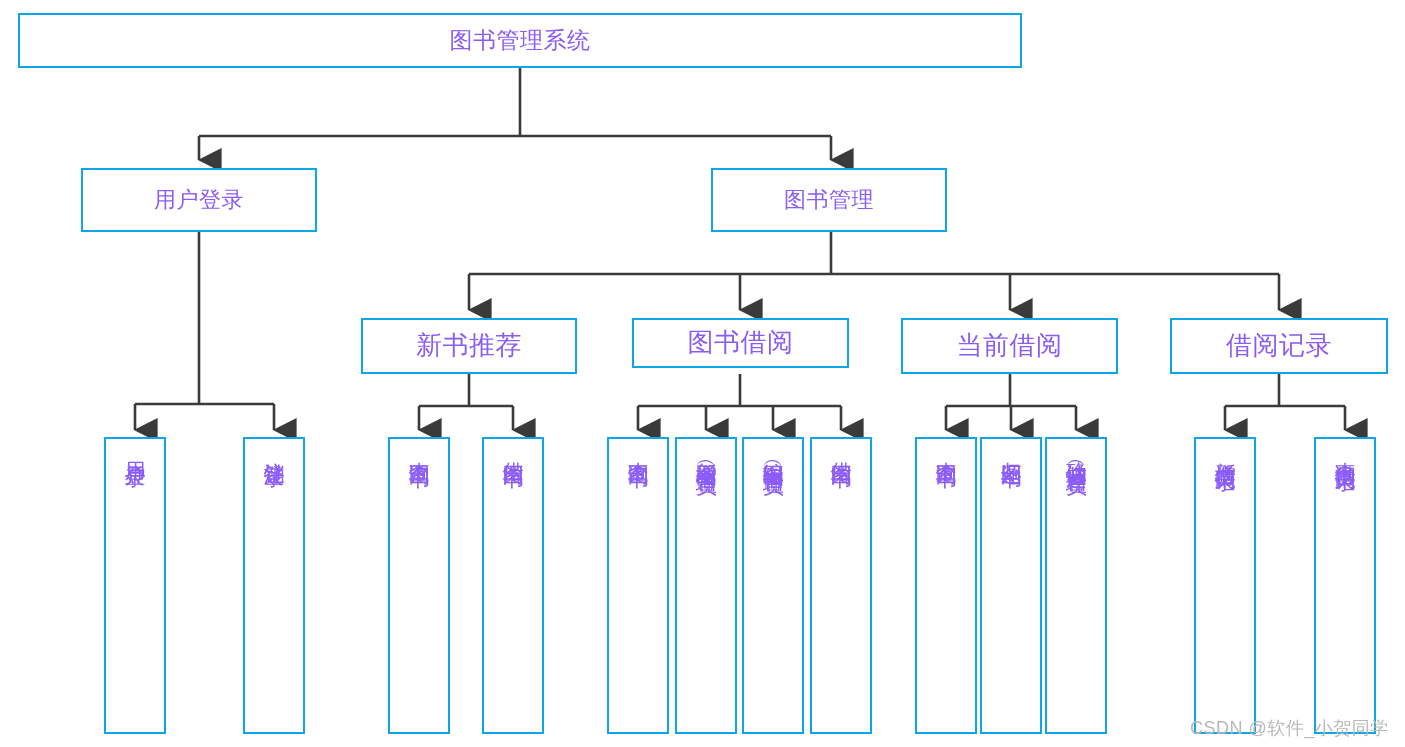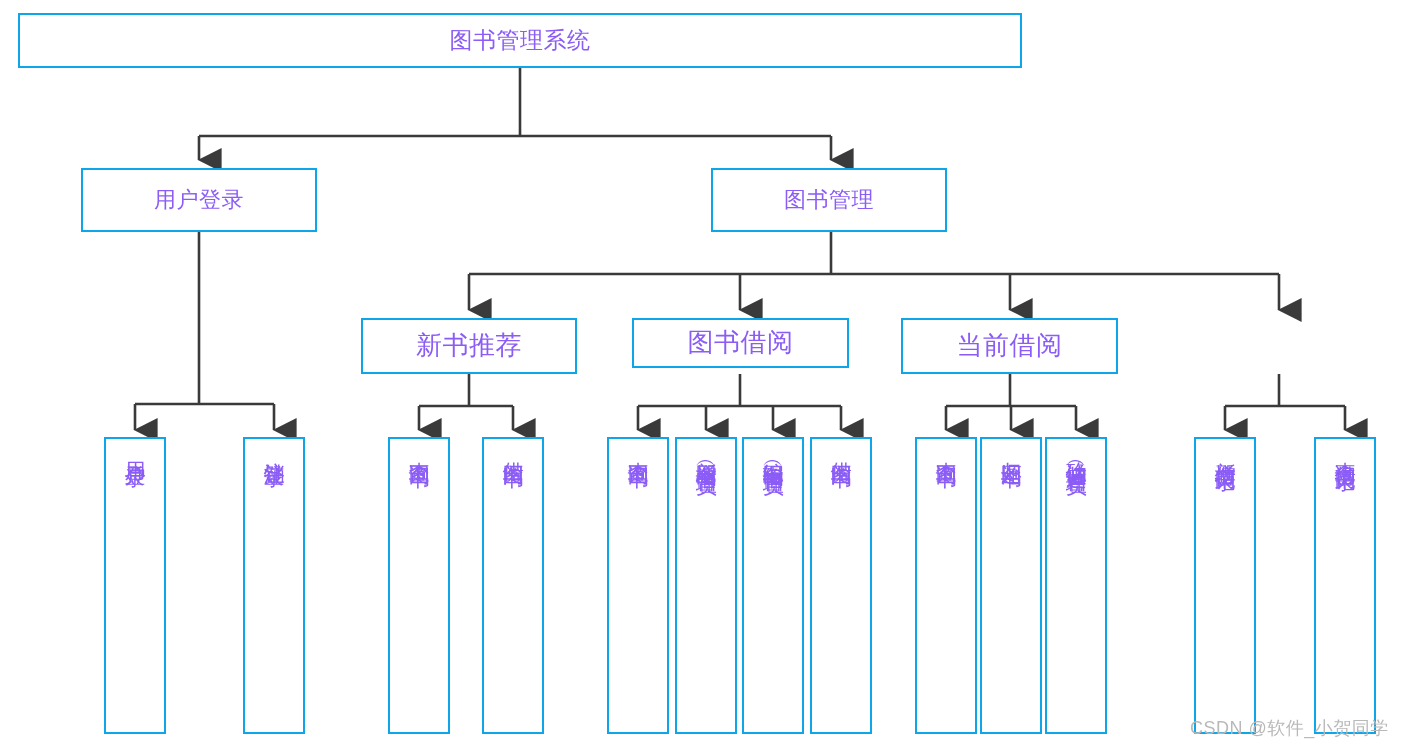--- a/index.html
+++ b/index.html
@@ -137,20 +137,23 @@
 
   <div class="node node-l2" style="left:361px; top:318px; width:216px; height:56px;">
     <span class="label">新书推荐</span>
   </div>
   <div class="node node-l2" style="left:632px; top:318px; width:217px; height:50px;">
     <span class="label">图书借阅</span>
   </div>
   <div class="node node-l2" style="left:901px; top:318px; width:217px; height:56px;align-items:center;">
     <span class="label">当前借阅</span>
   </div>
+  <div class="node node-l2" style="left:1170px; top:318px; width:218px; height:56px;">
+    <span class="label">借阅记录</span>
+  </div>
 
   <div class="node node-leaf" style="left:104px; top:437px; width:62px; height:297px;">
     <span class="label">用户登录</span>
   </div>
   <div class="node node-leaf" style="left:243px; top:437px; width:62px; height:297px;">
     <span class="label">注销登录</span>
   </div>
 
   <div class="node node-leaf" style="left:388px; top:437px; width:62px; height:297px;">
     <span class="label">查询图书</span>

